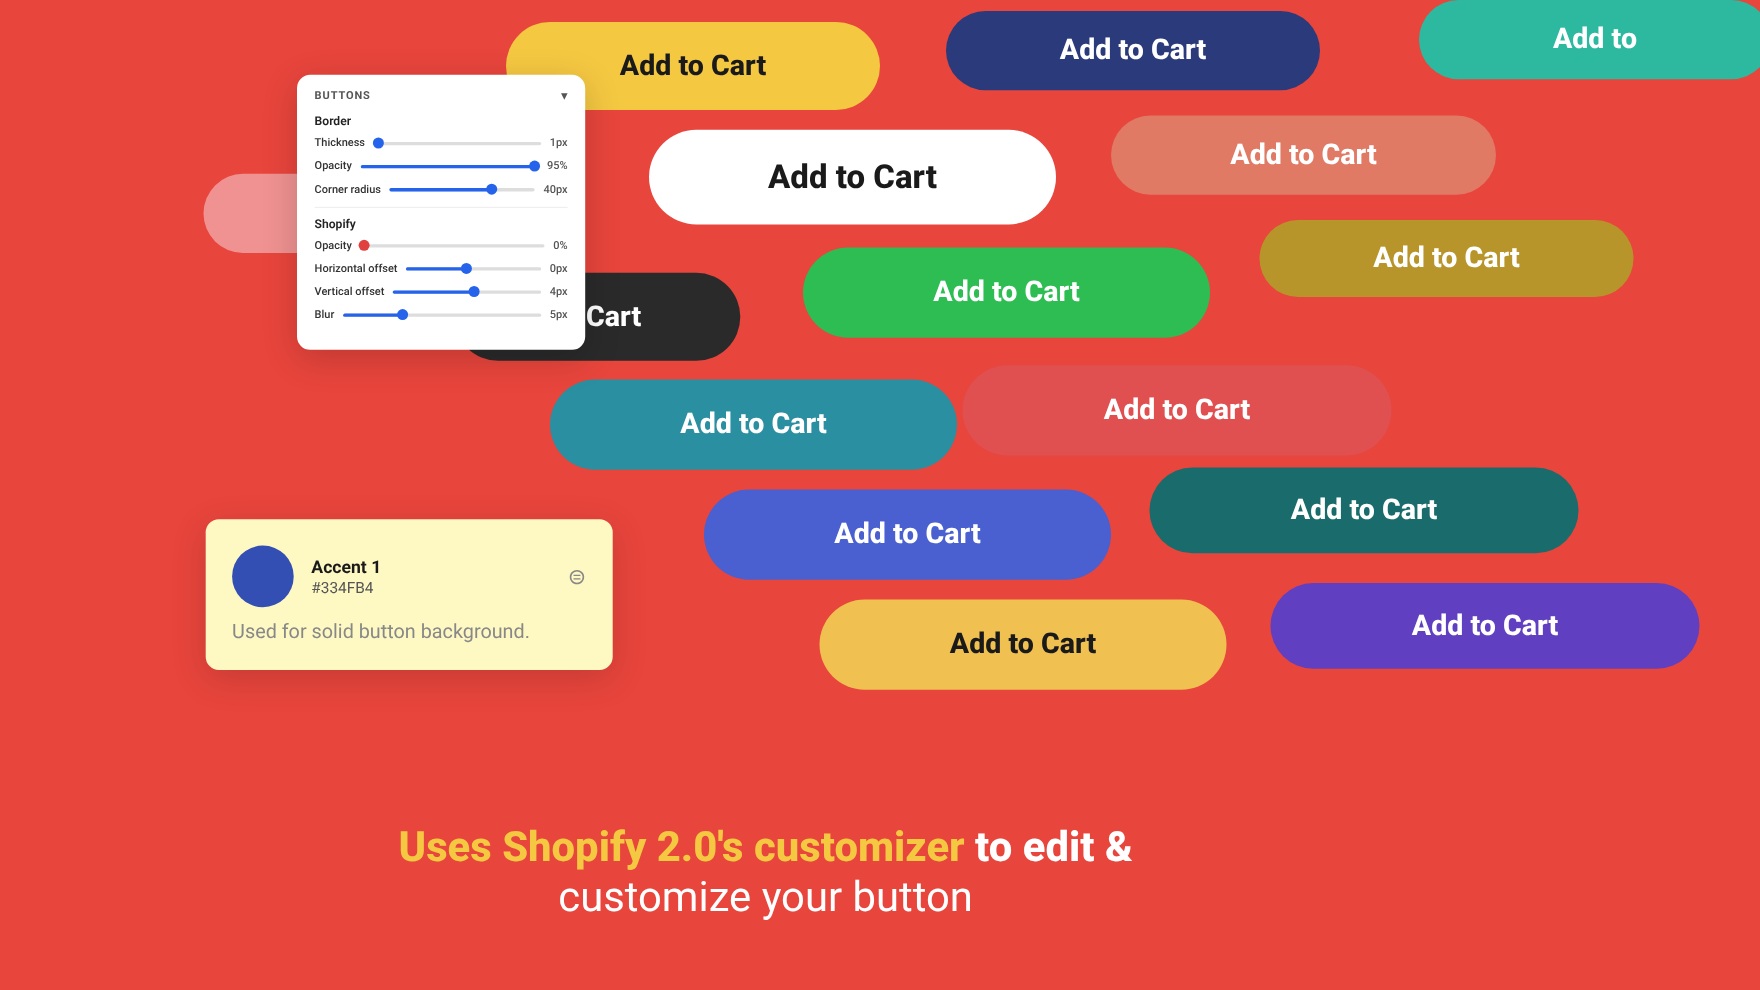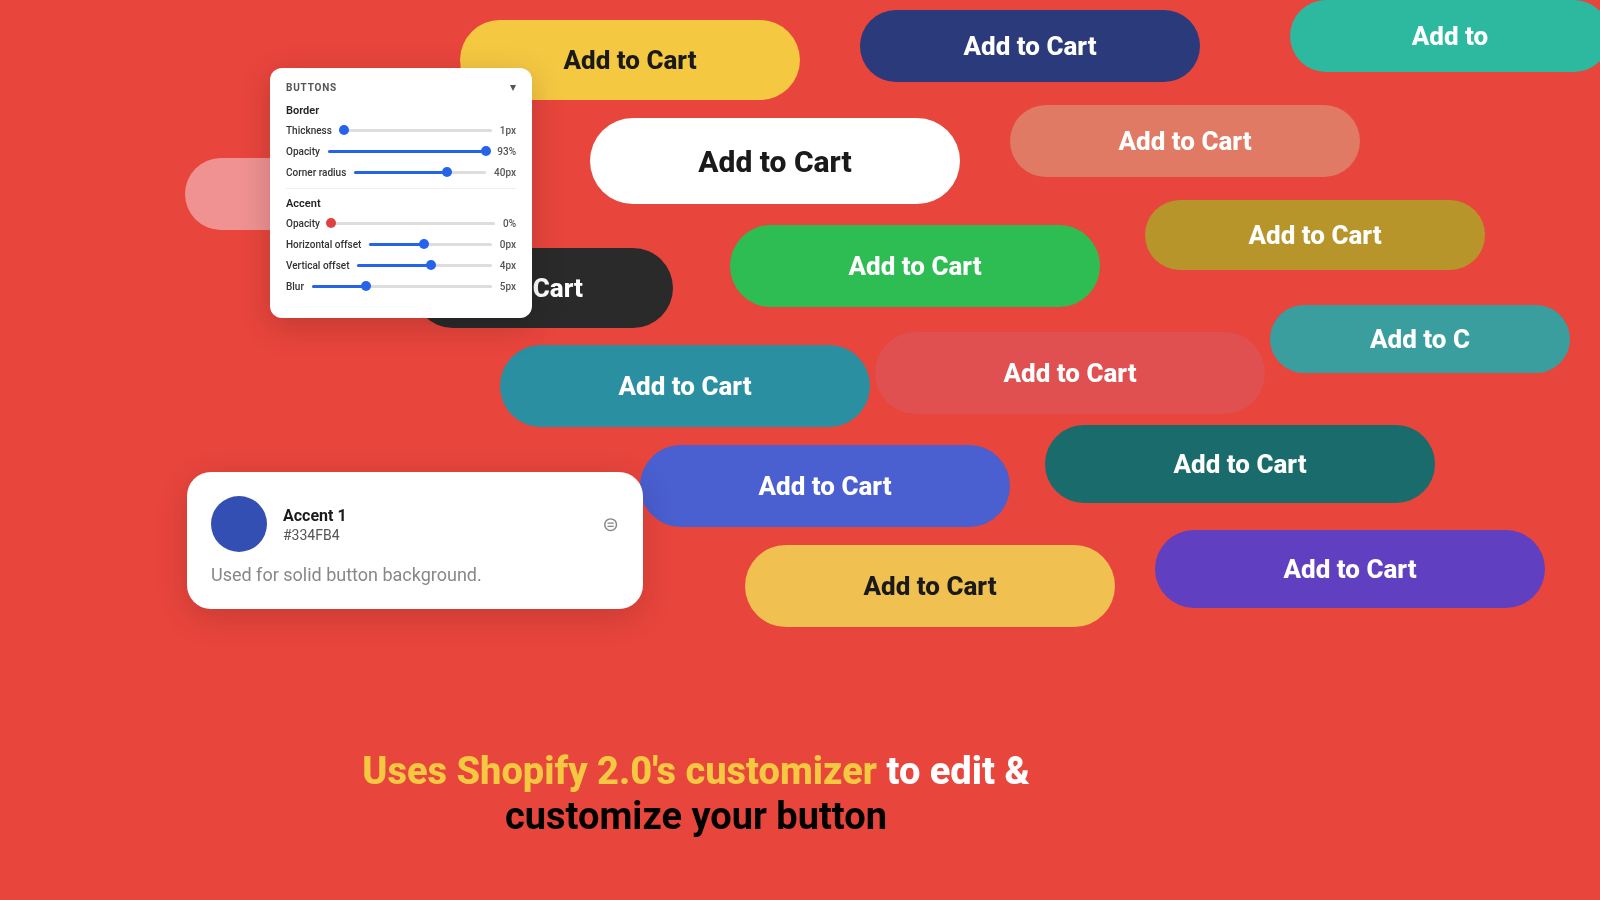--- a/index.html
+++ b/index.html
@@ -297,23 +297,23 @@
       height: 1px;
       background: #eee;
       margin: 6px 0 8px;
     }
 
     
     .color-card {
       position: absolute;
       top: 472px;
       left: 187px;
-      width: 456px;
-      background: #ffffff;
-      border-radius: 24px;
+      width: 370px;
+      background: #fef9c3;
+      border-radius: 12px;
       box-shadow: 0 8px 32px rgba(0,0,0,0.15);
       padding: 24px;
       z-index: 10;
     }
 
     .color-card-top {
       display: flex;
       align-items: center;
       justify-content: space-between;
       margin-bottom: 12px;
@@ -368,22 +368,22 @@
       color: #fff;
       line-height: 1.2;
     }
 
     .bottom-line1 .highlight {
       color: #F5C842;
     }
 
     .bottom-line2 {
       font-size: 38px;
-      font-weight: 700;
-      color: #000000;
+      font-weight: 400;
+      color: #ffffff;
       line-height: 1.2;
     }
   </style>
 </head>
 <body>
 
 <div class="bg-buttons-area">
 
   <div class="btn-scattered btn-1">
     <span>Add to Cart</span>
@@ -413,23 +413,20 @@
   </div>
 
   <div class="btn-scattered btn-8">
     <span>to Cart</span>
   </div>
 
   <div class="btn-scattered btn-9">
     <span>Add to Cart</span>
   </div>
 
-  <div class="btn-scattered btn-10">
-    <span>Add to C</span>
-  </div>
 
   <div class="btn-scattered btn-11">
     <span>Add to Cart</span>
   </div>
 
   <div class="btn-scattered btn-12">
     <span>Add to Cart</span>
   </div>
 
   <div class="btn-scattered btn-13">
@@ -469,37 +466,37 @@
   </div>
 
   <div class="panel-row">
     <span class="panel-label">Opacity</span>
     <div class="slider-container">
       <div class="slider-track">
         <div class="slider-fill" style="width: 98%;"></div>
         <div class="slider-thumb" style="left: 98%;"></div>
       </div>
     </div>
-    <span class="panel-value">93%</span>
+    <span class="panel-value">95%</span>
   </div>
 
   <div class="panel-row">
     <span class="panel-label">Corner radius</span>
     <div class="slider-container">
       <div class="slider-track">
         <div class="slider-fill" style="width: 70%;"></div>
         <div class="slider-thumb" style="left: 70%;"></div>
       </div>
     </div>
     <span class="panel-value">40px</span>
   </div>
 
   <div class="divider"></div>
 
-  <div class="panel-section-title">Accent</div>
+  <div class="panel-section-title">Shopify</div>
 
   <div class="panel-row">
     <span class="panel-label">Opacity</span>
     <div class="slider-container">
       <div class="slider-track">
         <div class="slider-fill" style="width: 2%; background: #e04040;"></div>
         <div class="slider-thumb slider-thumb-red" style="left: 2%;"></div>
       </div>
     </div>
     <span class="panel-value">0%</span>

